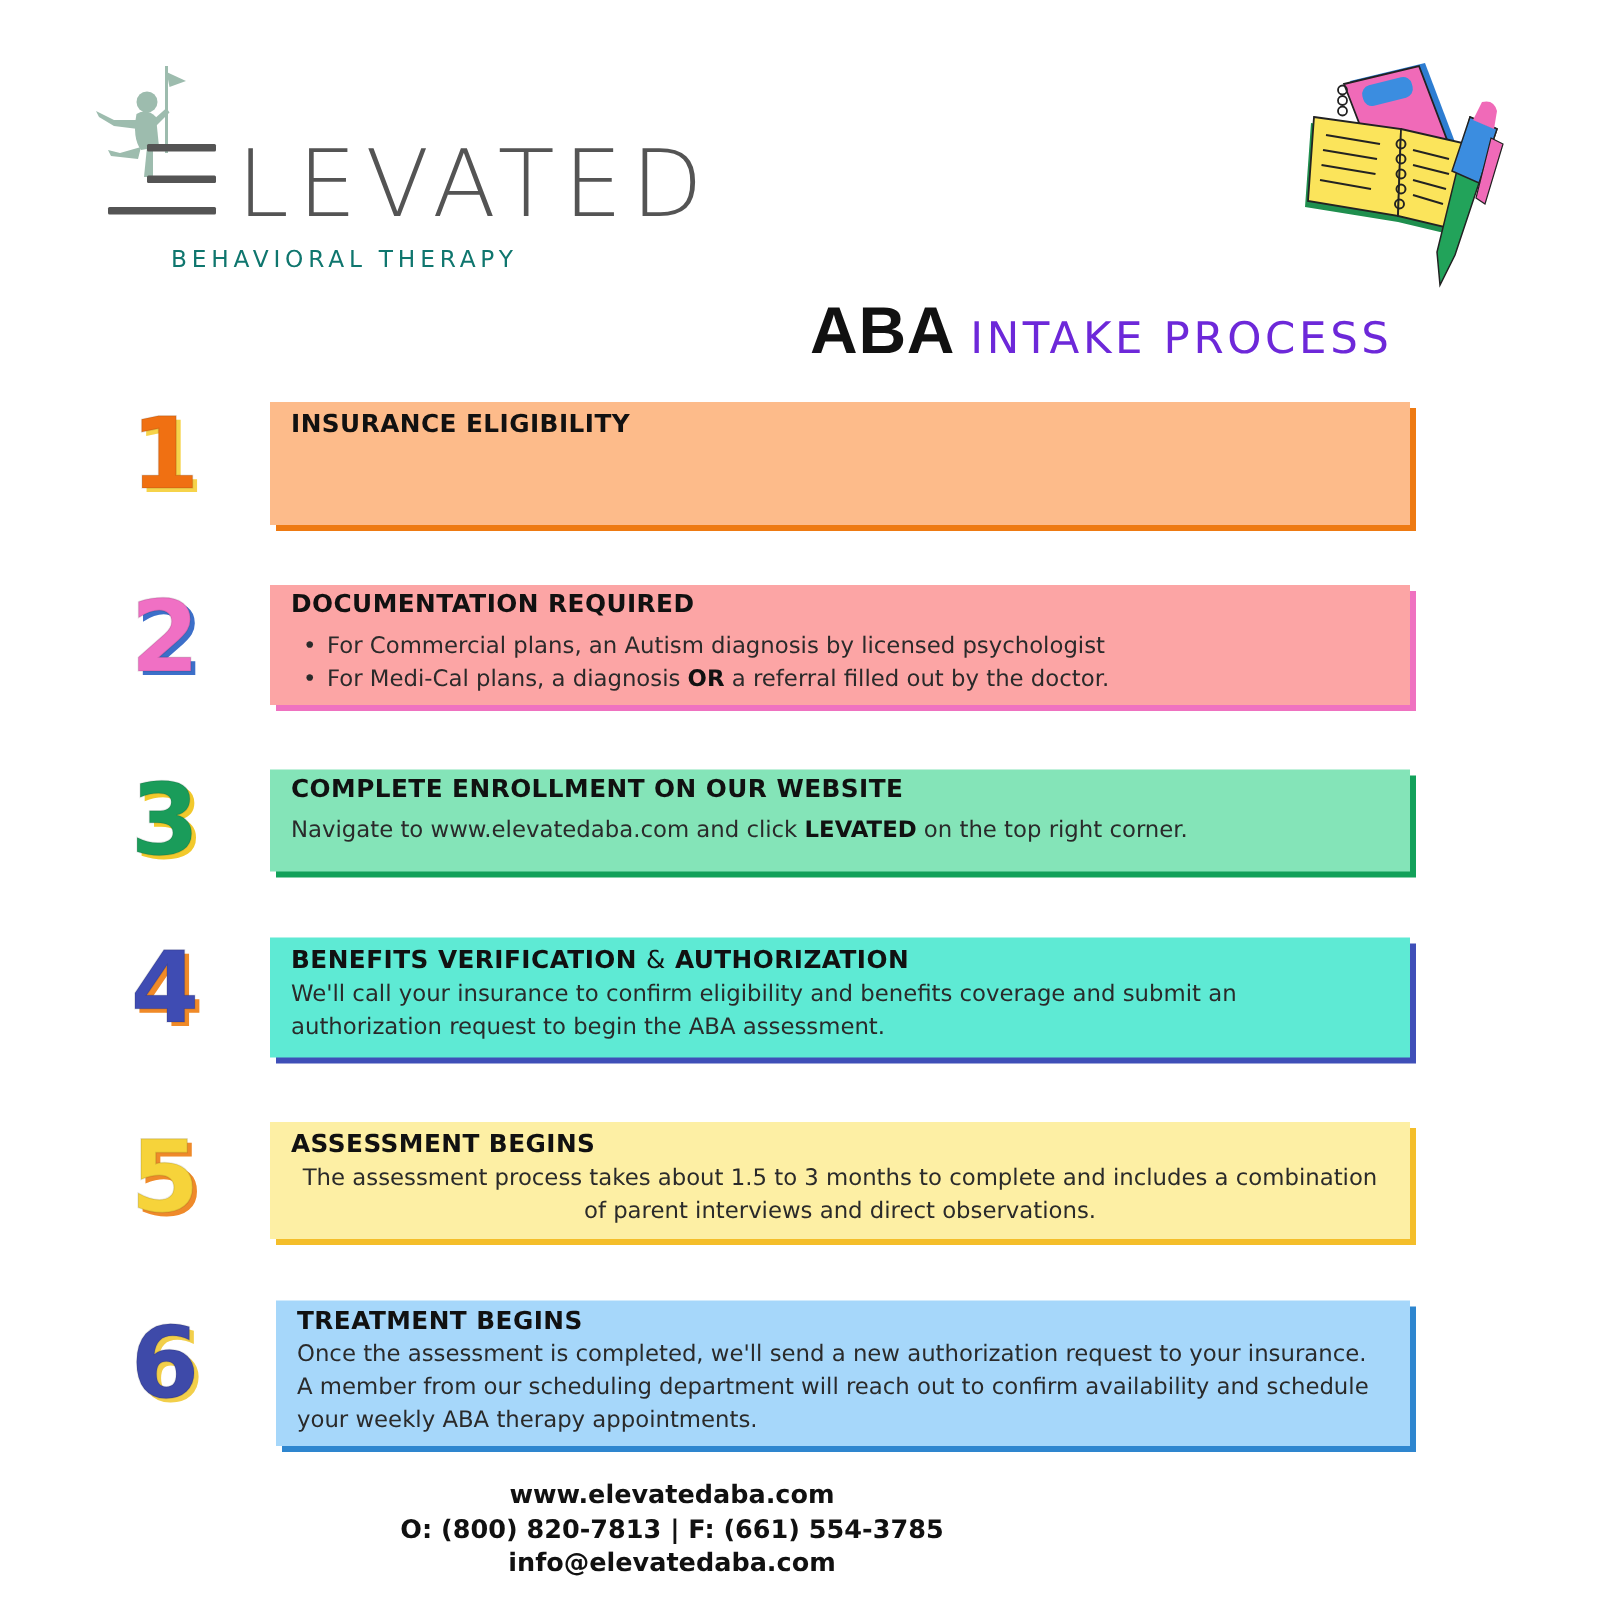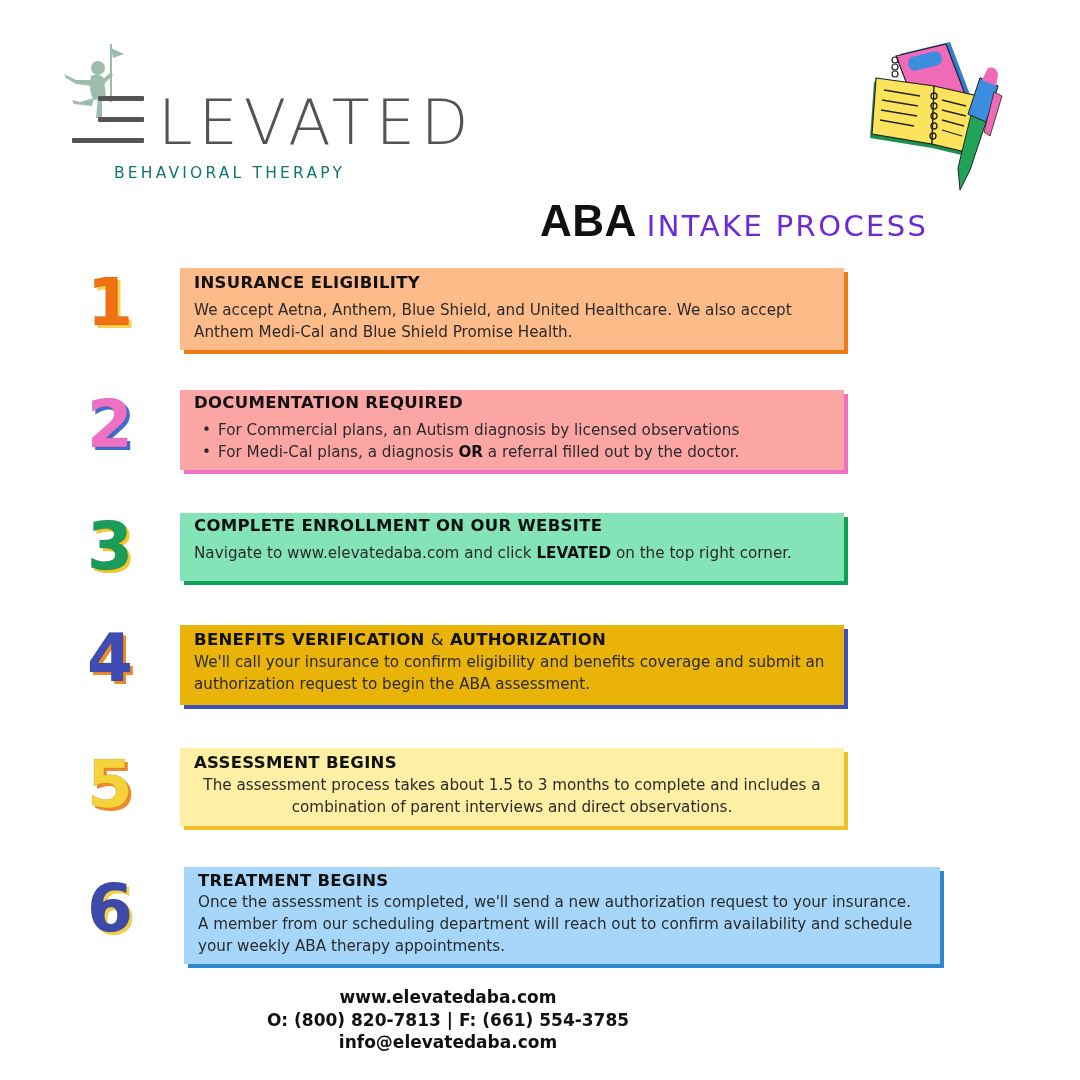--- a/index.html
+++ b/index.html
@@ -30,21 +30,21 @@
   .title .rest { font-family: "DejaVu Sans", sans-serif; font-weight: 400; font-size: 29px; color: #6d28d9; letter-spacing: 2.4px; margin-left: 10px; }
 
   
   .step { position: absolute; left: 0; width: 1080px; }
   .num {
     position: absolute; left: 80px; width: 60px; text-align: center;
     font-family: "DejaVu Sans", sans-serif; font-weight: 900; font-size: 66px; line-height: 1;
     -webkit-text-stroke: 1px rgba(0,0,0,0.1);
   }
   .card {
-    position: absolute; left: 180px; width: 664px;
+    position: absolute; left: 180px; width: 760px;
   }
   .card-title {
     font-family: "DejaVu Sans", sans-serif; font-weight: 700; font-size: 16.5px;
     letter-spacing: 0.3px; color: #111; text-transform: uppercase; line-height: 20px;
   }
   .card-title .amp { font-weight: 400; }
   .card-body {
     font-family: "DejaVu Sans", sans-serif; font-size: 15.2px; color: #2a2a2a; line-height: 22px;
   }
   .card-body b { font-weight: 700; color: #111; }
@@ -113,48 +113,47 @@
 </svg>
 
 <div class="title">
   <span class="aba">ABA</span><span class="rest">INTAKE PROCESS</span>
 </div>
 
 <div class="step">
   <div class="num" style="top:270px; color:#f07012; text-shadow:3px 3px 0 #f6d34a;">1</div>
   <div class="card" style="top:268px; height:82px; background:#fdbb8a; box-shadow:4px 4px 0 #ee7a12; padding:5px 14px;">
     <div class="card-title">Insurance Eligibility</div>
-    <div class="card-body" style="margin-top:6px;">We accept Aetna, Anthem, Blue Shield, and United Healthcare. We also accept Anthem Medi-Cal and Blue Shield Promise Health.</div>
   </div>
 </div>
 
 <div class="step">
   <div class="num" style="top:392px; color:#f070c4; text-shadow:3px 3px 0 #3c6fc9;">2</div>
   <div class="card" style="top:390px; height:80px; background:#fca5a5; box-shadow:4px 4px 0 #ef72c0; padding:3px 14px;">
     <div class="card-title">Documentation Required</div>
     <ul class="card-body" style="margin-top:6px;">
-      <li><span>For Commercial plans, an Autism diagnosis by licensed observations</span></li>
+      <li><span>For Commercial plans, an Autism diagnosis by licensed psychologist</span></li>
       <li><span>For Medi-Cal plans, a diagnosis </span><b>OR</b><span> a referral filled out by the doctor.</span></li>
     </ul>
   </div>
 </div>
 
 <div class="step">
   <div class="num" style="top:514px; color:#1a9c5a; text-shadow:3px 3px 0 #f2c92c;">3</div>
   <div class="card" style="top:513px; height:68px; background:#84e4b8; box-shadow:4px 4px 0 #12a15a; padding:3px 14px;">
     <div class="card-title">Complete Enrollment on our Website</div>
     <div class="card-body" style="margin-top:6px;">
       <span>Navigate to www.elevatedaba.com and click </span><b>LEVATED</b><span> on the top right corner.</span>
     </div>
   </div>
 </div>
 
 <div class="step">
   <div class="num" style="top:626px; color:#3f4cb3; text-shadow:3px 3px 0 #f08a28;">4</div>
-  <div class="card" style="top:625px; height:80px; background:#eab308; box-shadow:4px 4px 0 #3f4fb8; padding:5px 14px;">
+  <div class="card" style="top:625px; height:80px; background:#5eead4; box-shadow:4px 4px 0 #3f4fb8; padding:5px 14px;">
     <div class="card-title">
       <span>Benefits Verification</span>
       <span class="amp">&amp;</span>
       <span>Authorization</span>
     </div>
     <div class="card-body" style="margin-top:1px;">We'll call your insurance to confirm eligibility and benefits coverage and submit an authorization request to begin the ABA assessment.</div>
   </div>
 </div>
 
 <div class="step">

